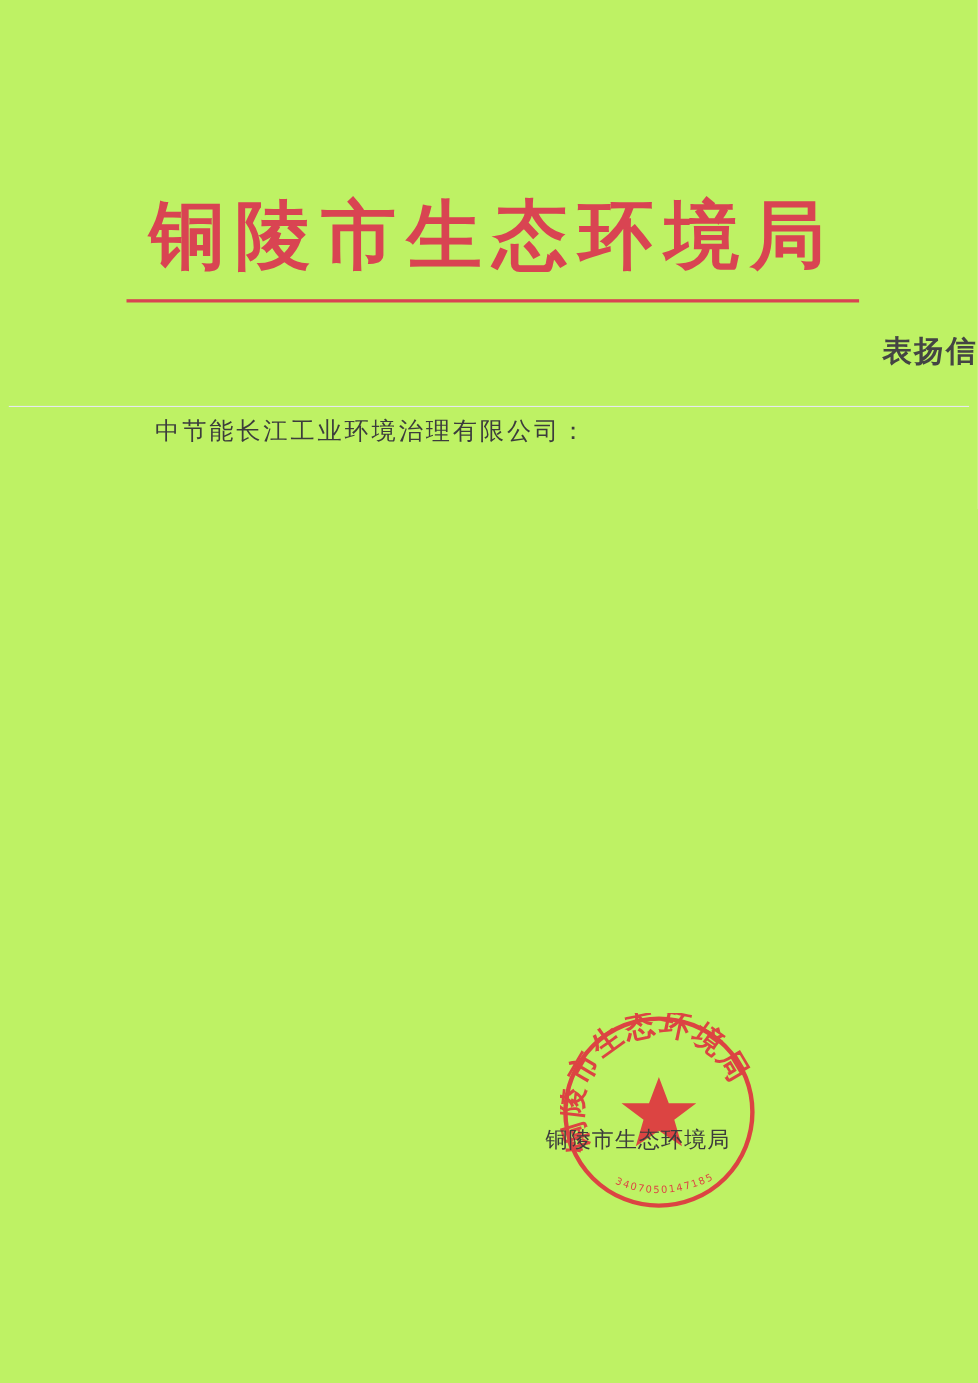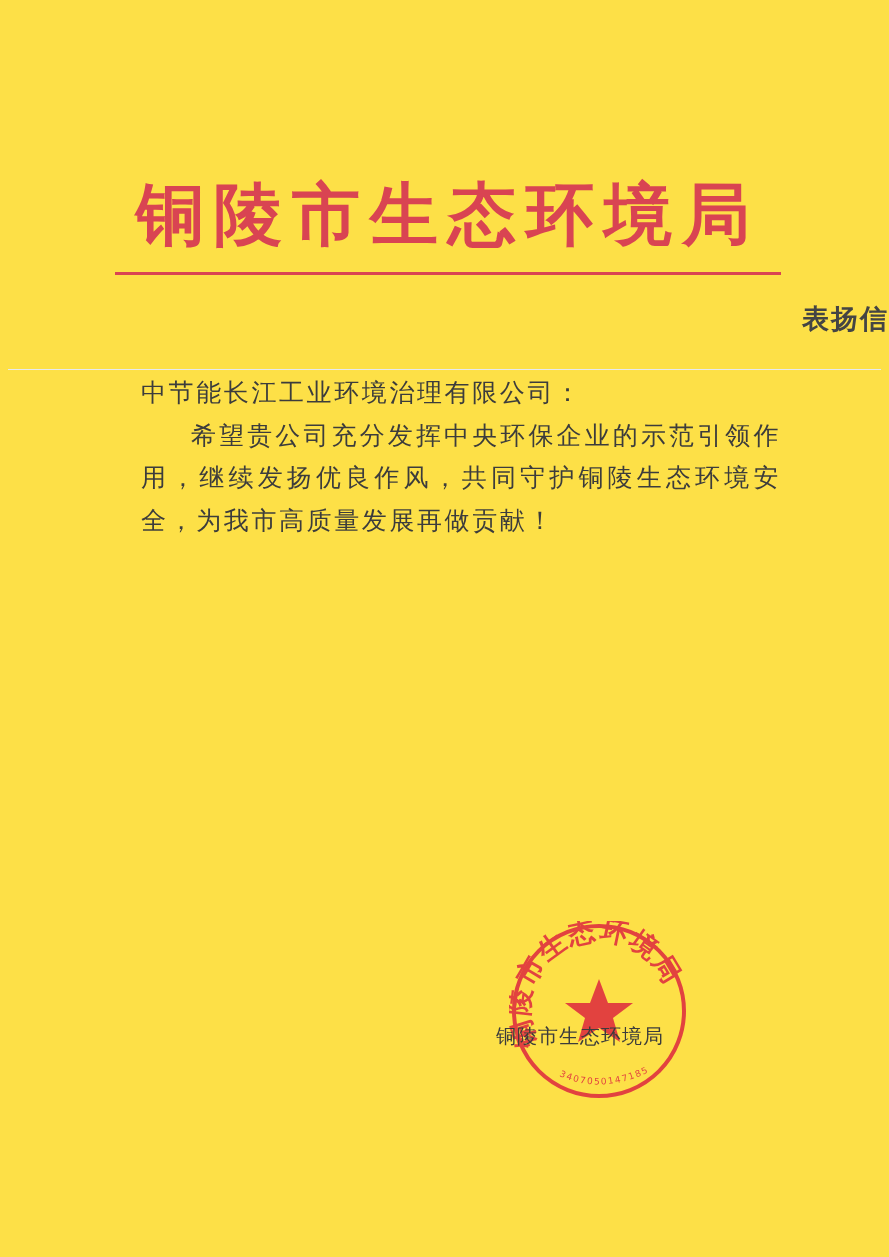--- a/index.html
+++ b/index.html
@@ -4,21 +4,21 @@
 <style>
   html, body { margin: 0; padding: 0; }
   body {
     width: 889px; height: 1257px;
     background: #f7f8fb;
     position: relative;
     overflow: hidden;
     font-family: "DejaVu Serif", "Liberation Serif", serif;
     color: #3a3a3a;
   }
-  .page { position: absolute; inset: 0; background: #fde047; }
+  .page { position: absolute; inset: 0; background: #bef264; }
   .scan-line {
     position: absolute; left: 8px; right: 8px; top: 369px; height: 1px;
     background: #e6e9ef;
   }
   .masthead {
     position: absolute; left: 118px; top: 172px; width: 660px;
     text-align: center;
     color: #d94452;
     font-family: "DejaVu Serif", "Liberation Serif", serif;
     font-weight: bold;
@@ -32,21 +32,21 @@
   }
   .letter-title {
     position: absolute; left: 0; right: 0; top: 301px;
     text-align: right;
     font-family: "DejaVu Sans", "Liberation Sans", sans-serif;
     font-size: 27px; font-weight: bold; color: #444;
     letter-spacing: 2px;
   }
   .body-text {
     position: absolute; left: 141px; top: 372px; width: 640px;
-    font-size: 25px; line-height: 42.5px;
+    font-size: 22px; line-height: 42.5px;
     color: #3c3c3c;
     letter-spacing: 2.6px;
     text-align: justify;
   }
   .salutation { margin: 0 0 0 0; }
   .para { margin: 0; text-indent: 2em; }
   .sign-block {
     position: absolute; left: 496px; top: 1012px; width: 220px;
     font-size: 20px; line-height: 48px; color: #3c3c3c;
     letter-spacing: 1px;
@@ -62,21 +62,20 @@
 <div class="page">
   <div class="scan-line"></div>
 
   <div class="masthead">铜陵市生态环境局</div>
   <div class="masthead-rule"></div>
 
   <div class="letter-title">表扬信</div>
 
   <div class="body-text">
     <p class="salutation">中节能长江工业环境治理有限公司：</p>
-    <p class="para">希望贵公司充分发挥中央环保企业的示范引领作用，继续发扬优良作风，共同守护铜陵生态环境安全，为我市高质量发展再做贡献！</p>
   </div>
 
   <svg class="seal" viewBox="0 0 180 180">
     <defs>
       <path id="sealArc" d="M 32 128 A 70 70 0 1 1 148 128"></path>
       <path id="sealBottomArc" d="M 40 150 Q 90 178 146 148"></path>
     </defs>
     <circle cx="90" cy="90" r="85" fill="none" stroke="#e0323f" stroke-width="4"></circle>
     <text font-family="DejaVu Sans, sans-serif" font-size="27" font-weight="bold" fill="#e0323f" letter-spacing="2">
       <textPath href="#sealArc" startOffset="2%">铜陵市生态环境局</textPath>

